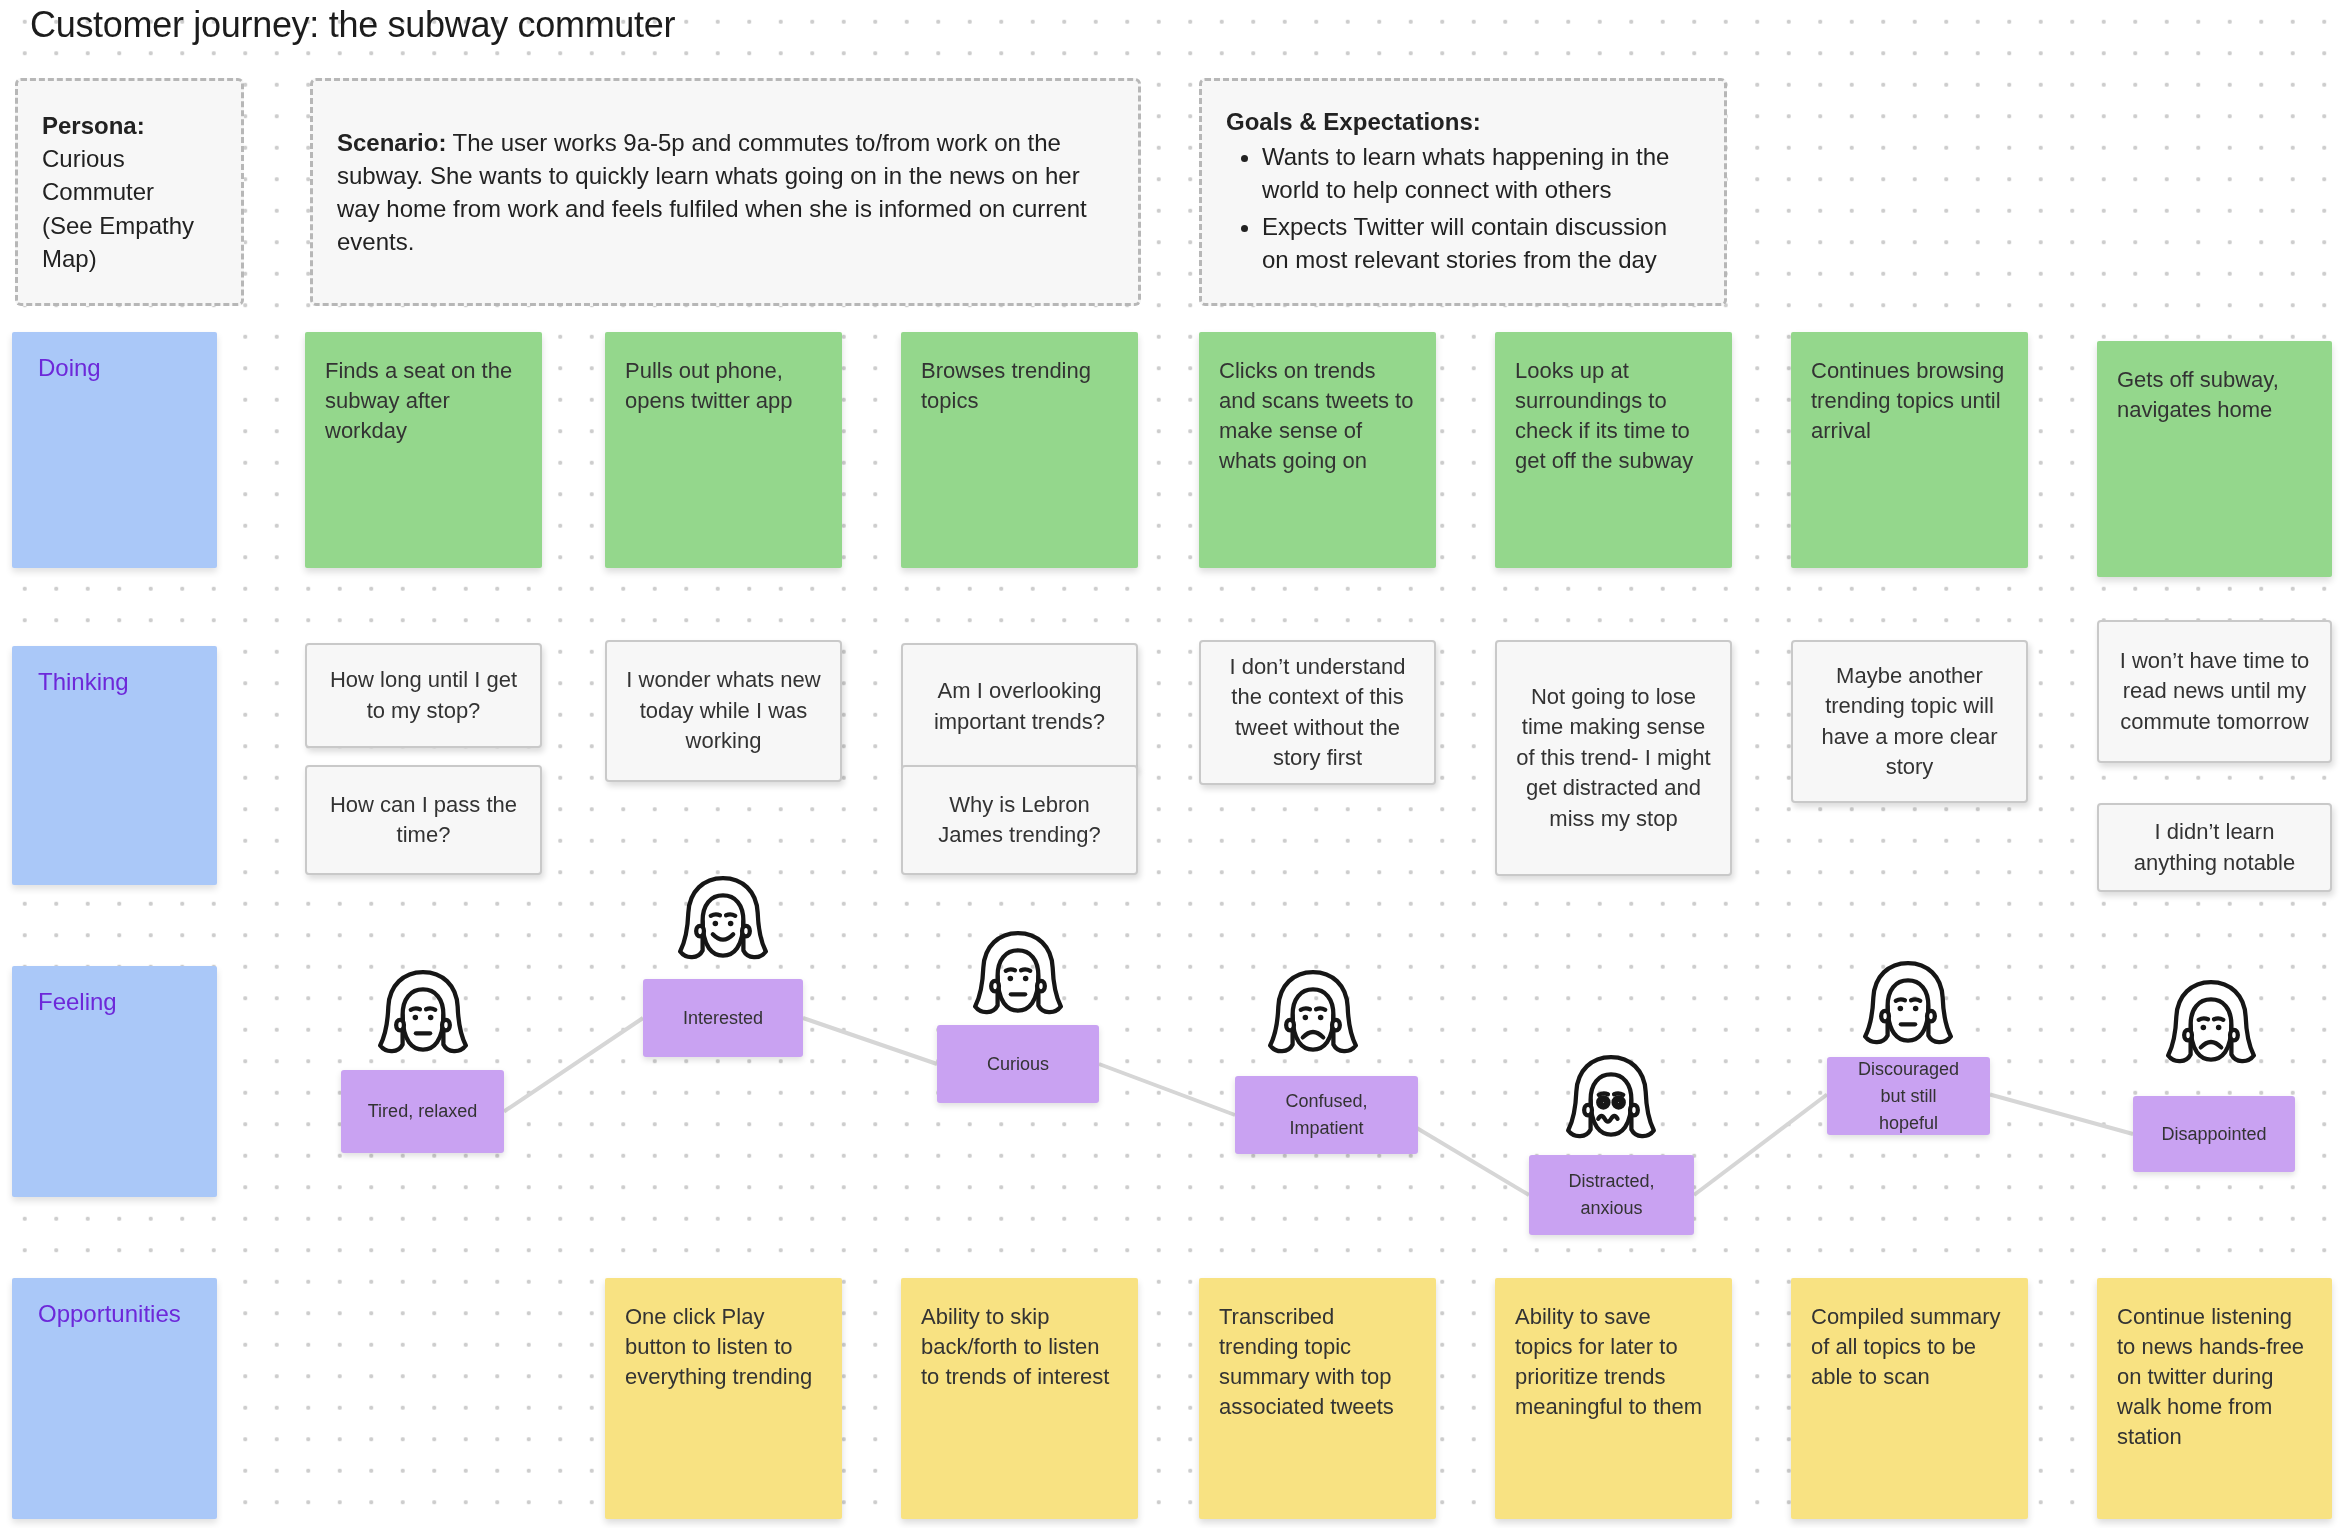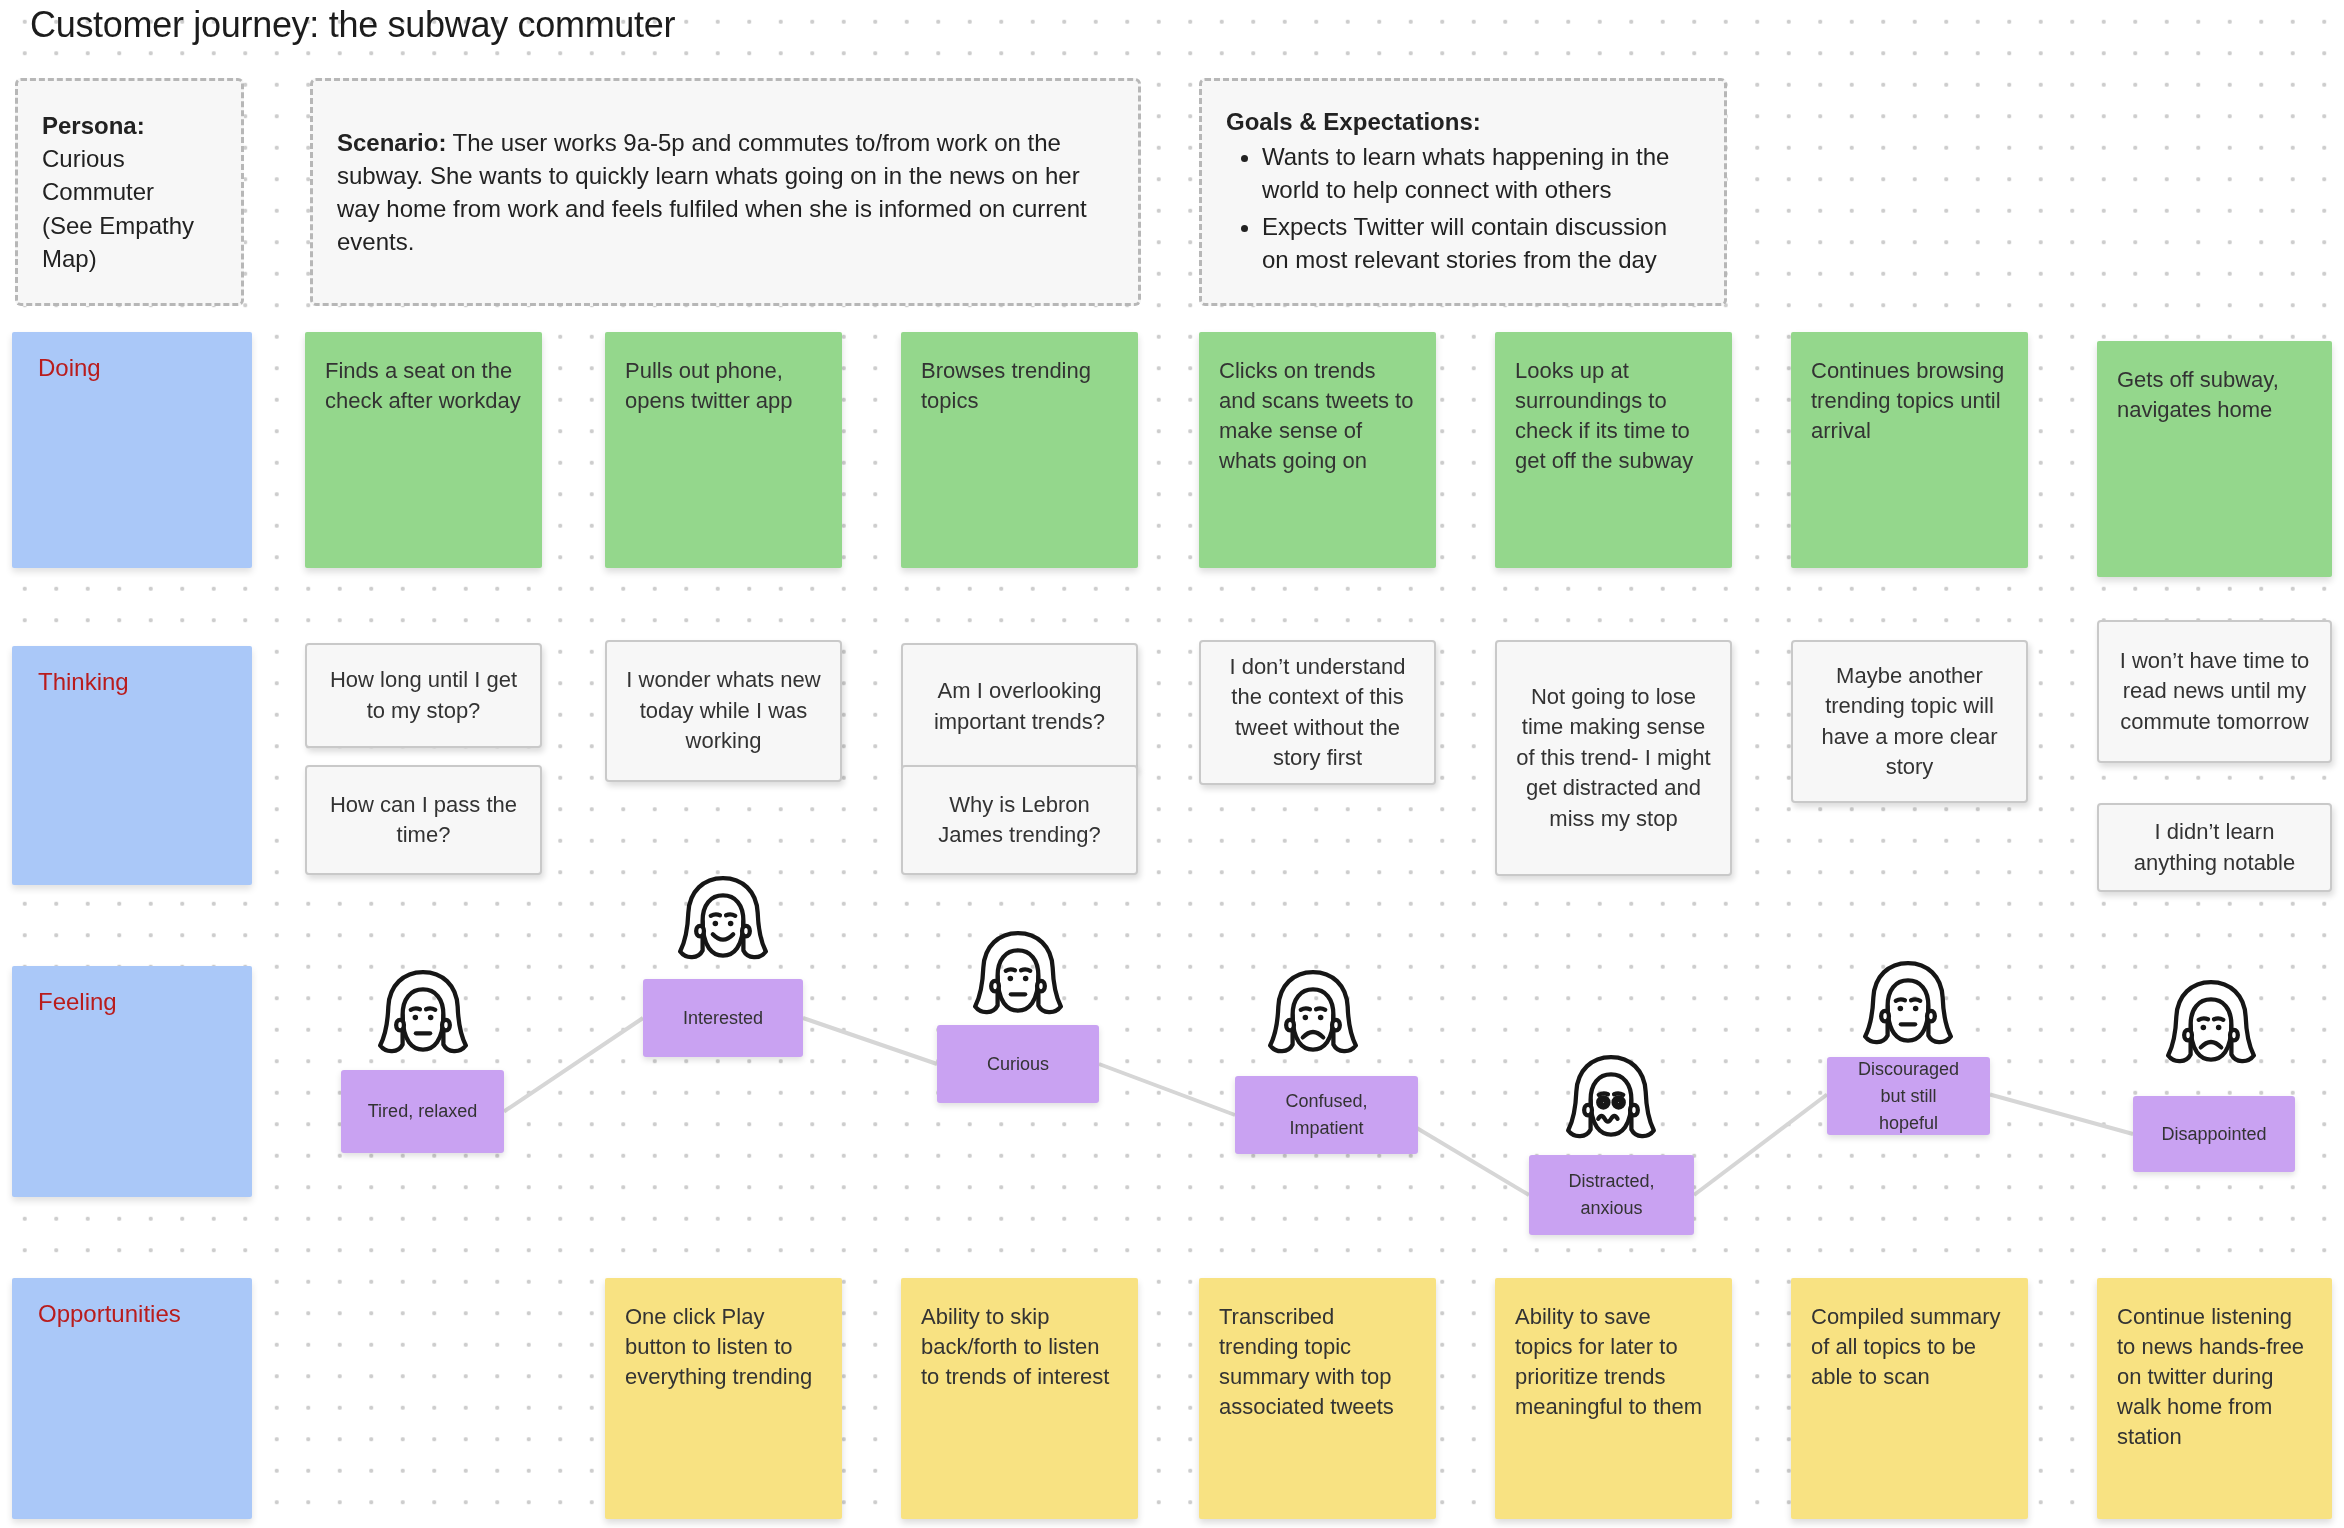--- a/index.html
+++ b/index.html
@@ -13,23 +13,23 @@
   .dashed{position:absolute;top:78px;height:228px;box-sizing:border-box;background:#f7f7f7;
     border:3px dashed #b7b7b7;border-radius:6px;padding:0 24px;display:flex;flex-direction:column;
     justify-content:center;font-size:24px;line-height:1.38;color:#222;z-index:2;}
   #persona-box{left:15px;width:229px;}
   #scenario-box{left:310px;width:831px;}
   #goals-box{left:1199px;width:528px;}
   .b{font-weight:700;}
   .pre{white-space:pre-line;}
   #goals-box ul{margin:2px 0 0;padding-left:36px;}
   #goals-box li{margin:0 0 3px;}
-  .row-label{position:absolute;left:12px;width:240px;box-sizing:border-box;
+  .row-label{position:absolute;left:12px;width:205px;box-sizing:border-box;
     background:var(--row-label,#aac8f8);border-radius:2px;padding:22px 26px;font-size:24px;
-    color:#b91c1c;box-shadow:0 4px 7px rgba(0,0,0,.12);z-index:1;}
+    color:#6d28d9;box-shadow:0 4px 7px rgba(0,0,0,.12);z-index:1;}
   .note{position:absolute;box-sizing:border-box;width:237px;border-radius:2px;
     box-shadow:0 4px 7px rgba(0,0,0,.14);padding:24px 20px;font-size:22px;line-height:1.36;
     color:#333;z-index:1;}
   .doing{background:var(--doing-note,#94d78c);top:332px;height:236px;}
   .opp{background:var(--opportunity-note,#f8e282);top:1278px;height:241px;}
   .think{position:absolute;box-sizing:border-box;width:237px;background:var(--thinking-note,#f7f7f7);
     border:2px solid #c9c9c9;border-radius:4px;box-shadow:2px 4px 6px rgba(0,0,0,.14);
     display:flex;align-items:center;justify-content:center;text-align:center;
     padding:10px 16px;font-size:22px;line-height:1.38;color:#333;z-index:1;}
   .feel-note{position:absolute;box-sizing:border-box;background:var(--feeling-note,#c9a2f2);
@@ -82,21 +82,21 @@
         <li>Expects Twitter will contain discussion on most relevant stories from the day</li>
       </ul>
     </div>
   </section>
 
   <div class="row-label" style="top:332px;height:236px">Doing</div>
   <div class="row-label" style="top:646px;height:239px">Thinking</div>
   <div class="row-label" style="top:966px;height:231px">Feeling</div>
   <div class="row-label" style="top:1278px;height:241px">Opportunities</div>
 
-  <div class="note doing c1">Finds a seat on the check after workday</div>
+  <div class="note doing c1">Finds a seat on the subway after workday</div>
   <div class="note doing c2">Pulls out phone, opens twitter app</div>
   <div class="note doing c3">Browses trending topics</div>
   <div class="note doing c4">Clicks on trends and scans tweets to make sense of whats going on</div>
   <div class="note doing c5">Looks up at surroundings to check if its time to get off the subway</div>
   <div class="note doing c6">Continues browsing trending topics until arrival</div>
   <div class="note doing c7" style="top:341px">Gets off subway, navigates home</div>
 
   <div class="think c1" style="top:643px;height:105px">How long until I get to my stop?</div>
   <div class="think c1" style="top:765px;height:110px">How can I pass the time?</div>
   <div class="think c2" style="top:640px;height:142px">I wonder whats new today while I was working</div>

